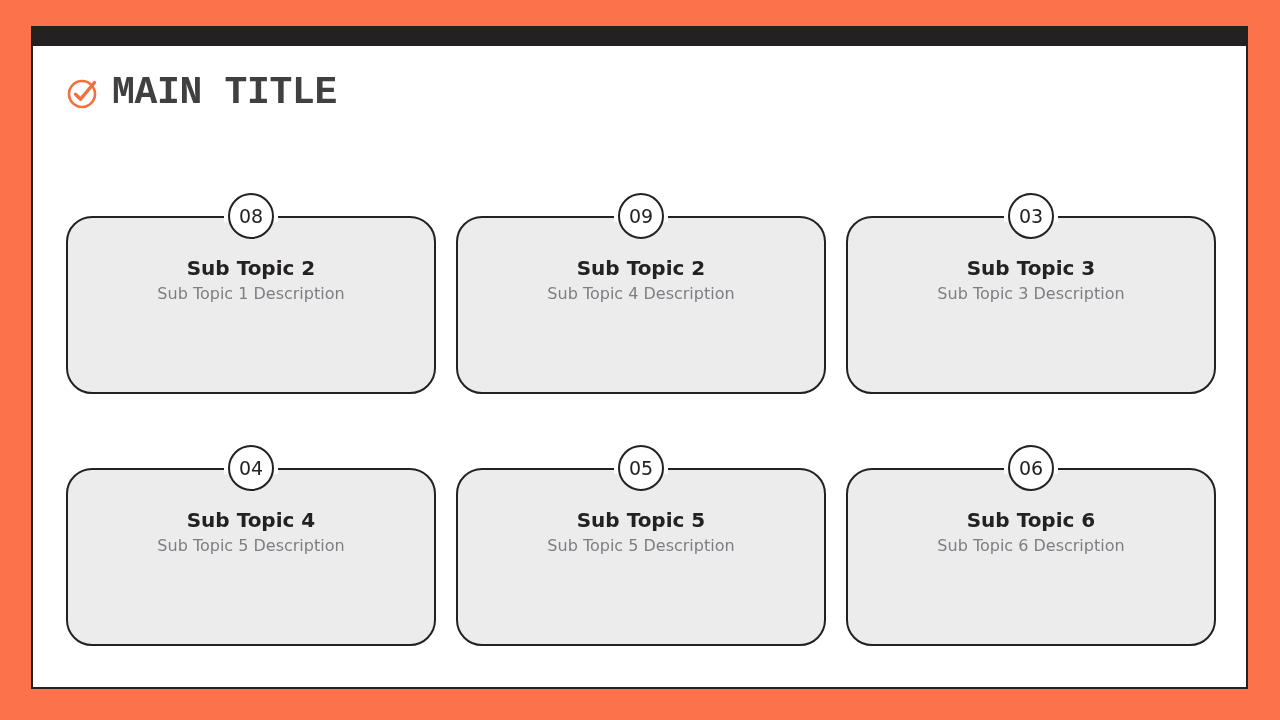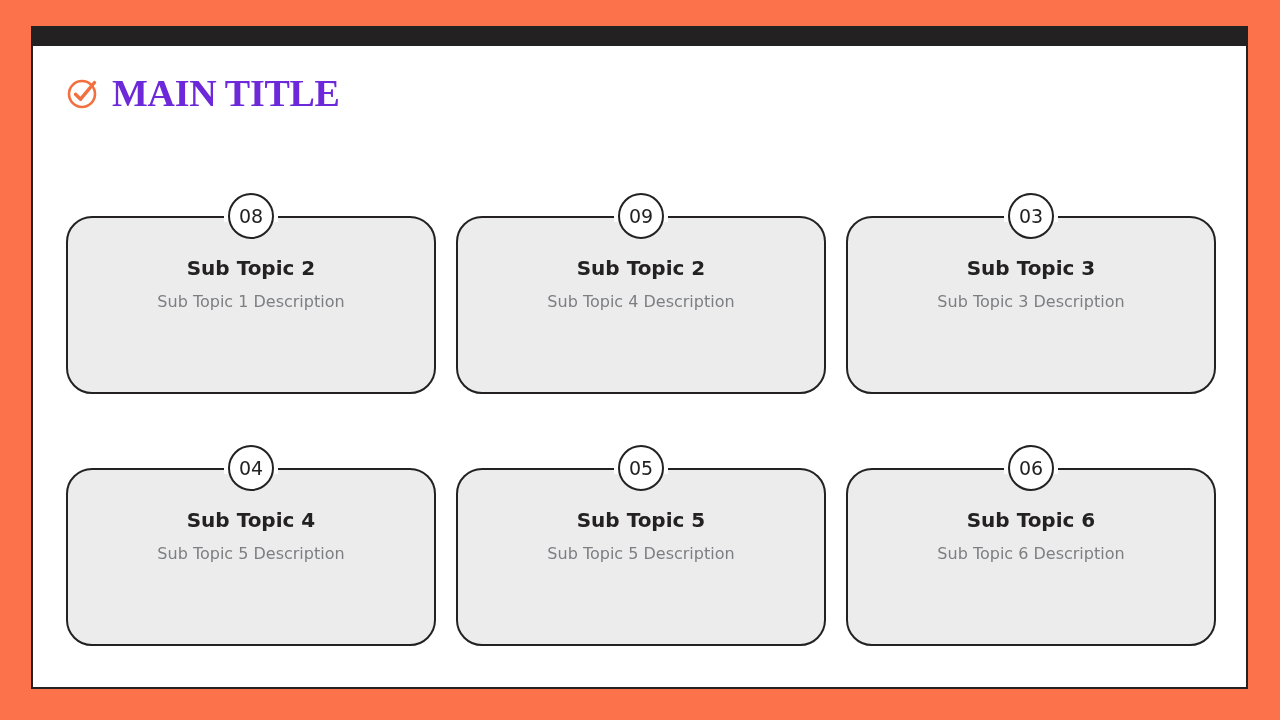--- a/index.html
+++ b/index.html
@@ -55,25 +55,25 @@
     align-items: center;
     gap: 12px;
   }
   .check-icon {
     width: 34px;
     height: 34px;
     display: block;
     flex: 0 0 auto;
   }
   .main-title {
-    font-family: Liberation Serif, serif;
+    font-family: Liberation Mono, monospace;
     font-size: 38px;
     font-weight: bold;
     letter-spacing: -0.3px;
-    color: #6d28d9;
+    color: #404040;
     line-height: 1;
     white-space: nowrap;
   }
 
   
   .grid {
     position: absolute;
     left: 33px;
     top: 147px;
     width: 1149px;
@@ -140,21 +140,21 @@
   .card-title {
     font-family: "DejaVu Sans", sans-serif;
     font-size: 20px;
     font-weight: bold;
     color: #232122;
     line-height: 1.1;
     text-align: center;
   }
 
   .card-desc {
-    margin-top: 14px;
+    margin-top: 6px;
     font-family: "DejaVu Sans", sans-serif;
     font-size: 16px;
     color: #7c7e81;
     line-height: 1.1;
     text-align: left;
   }
 </style>
 </head>
 <body>
 

